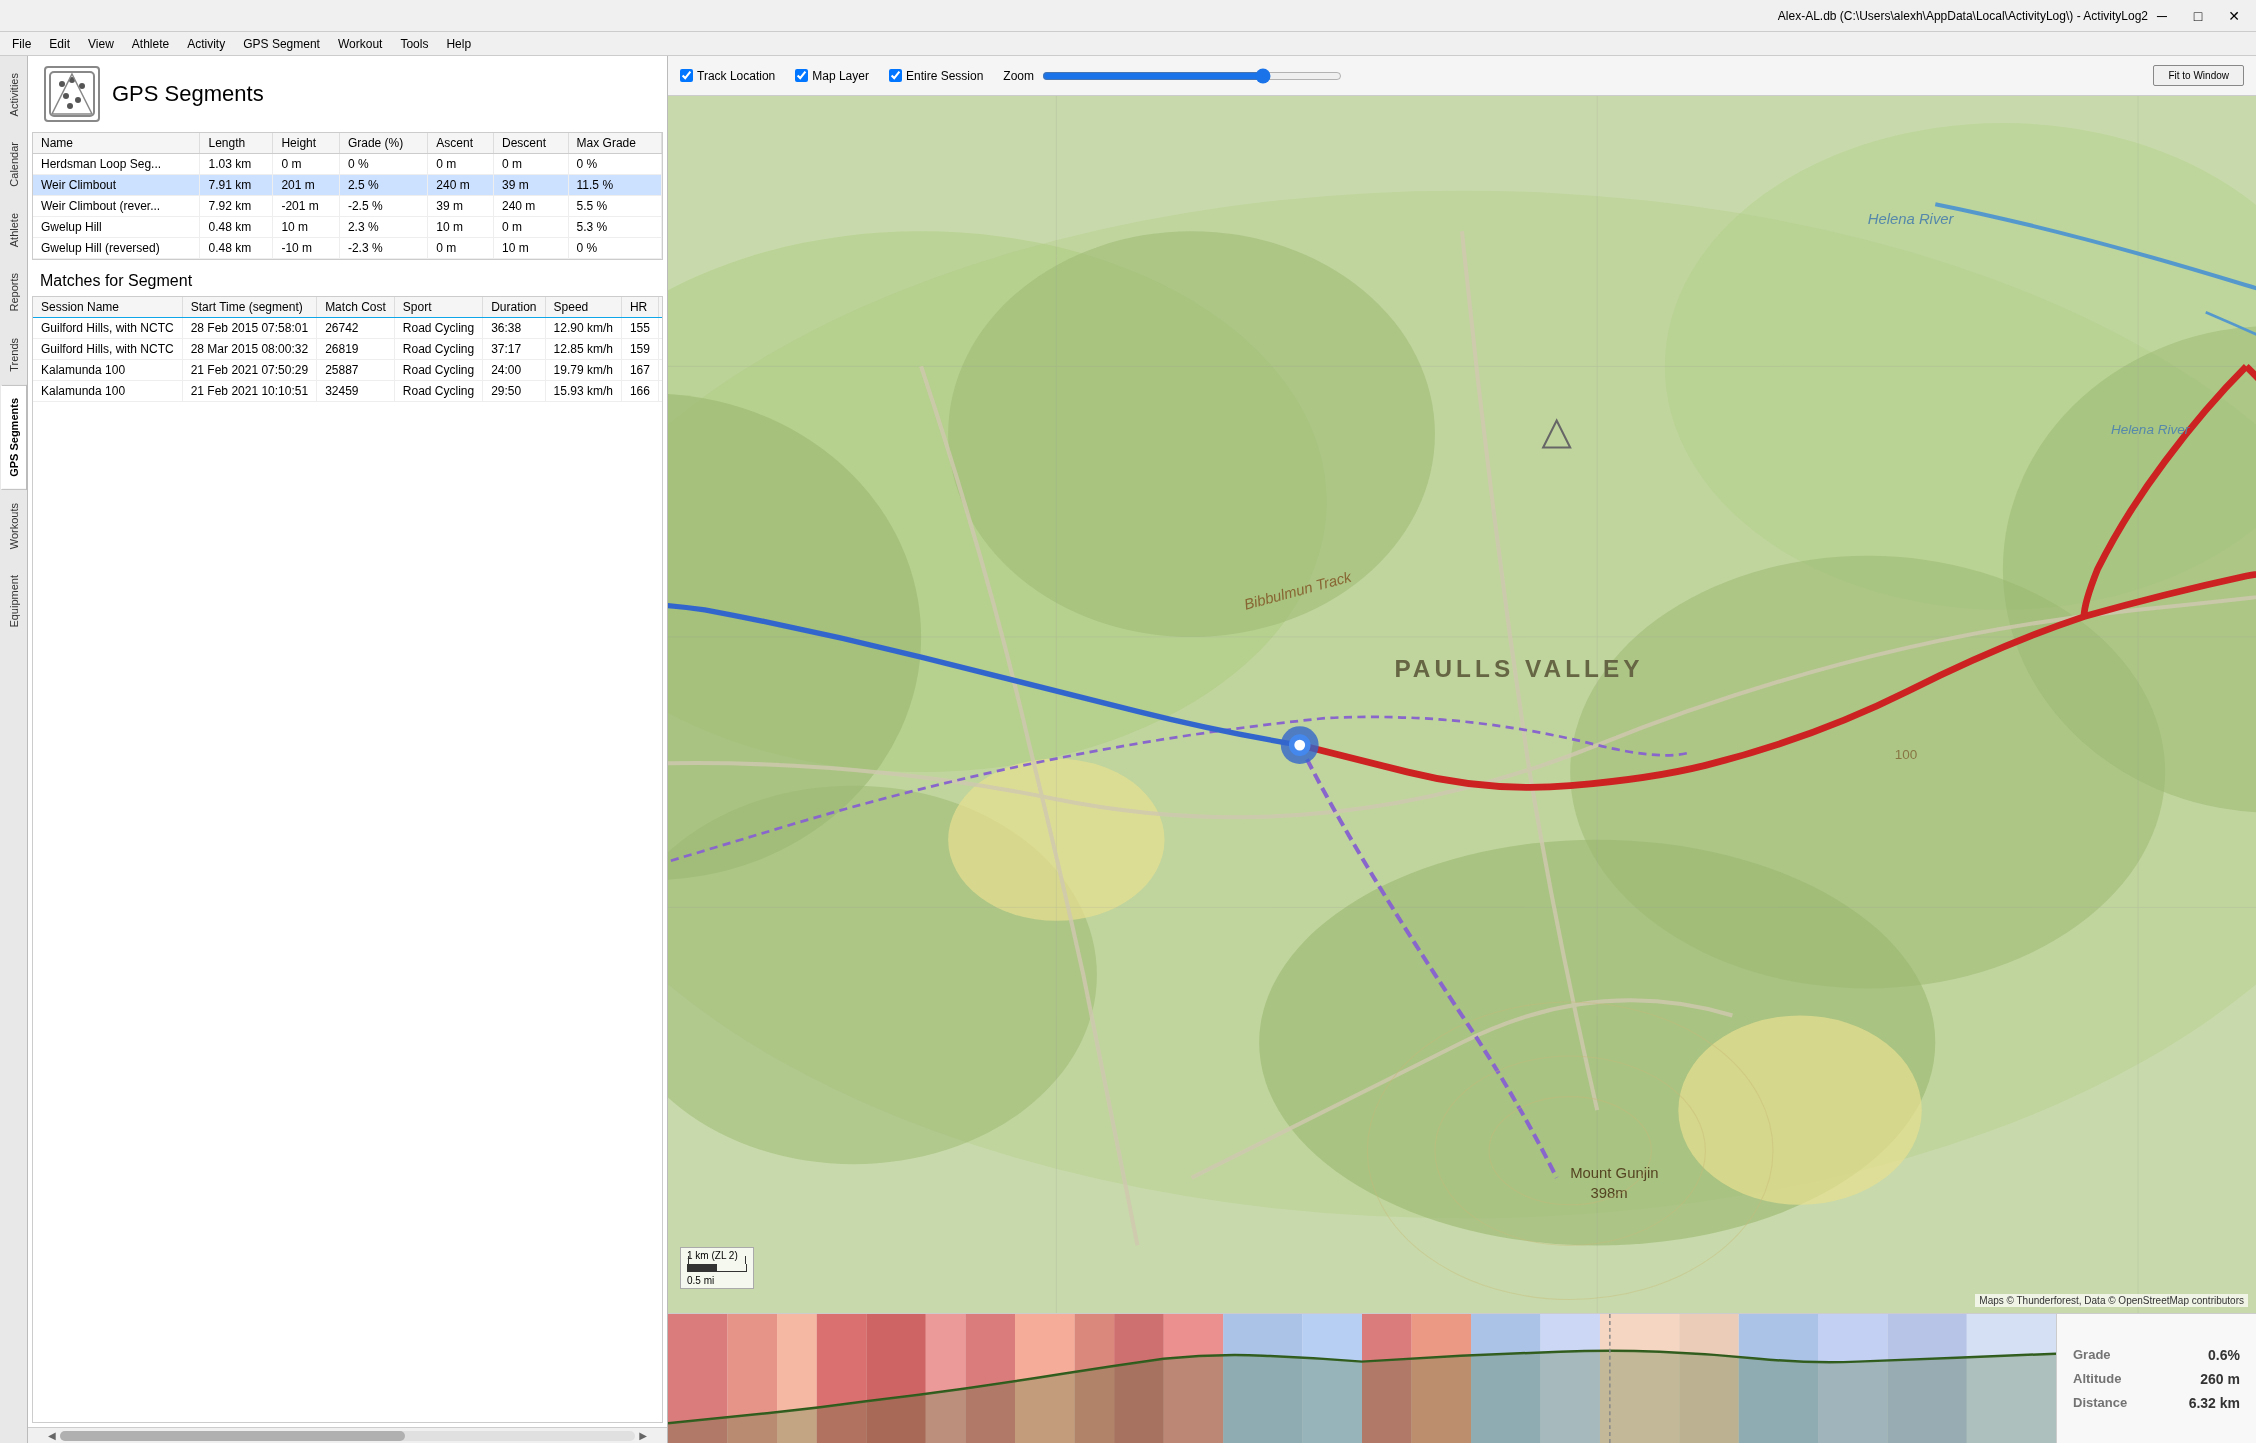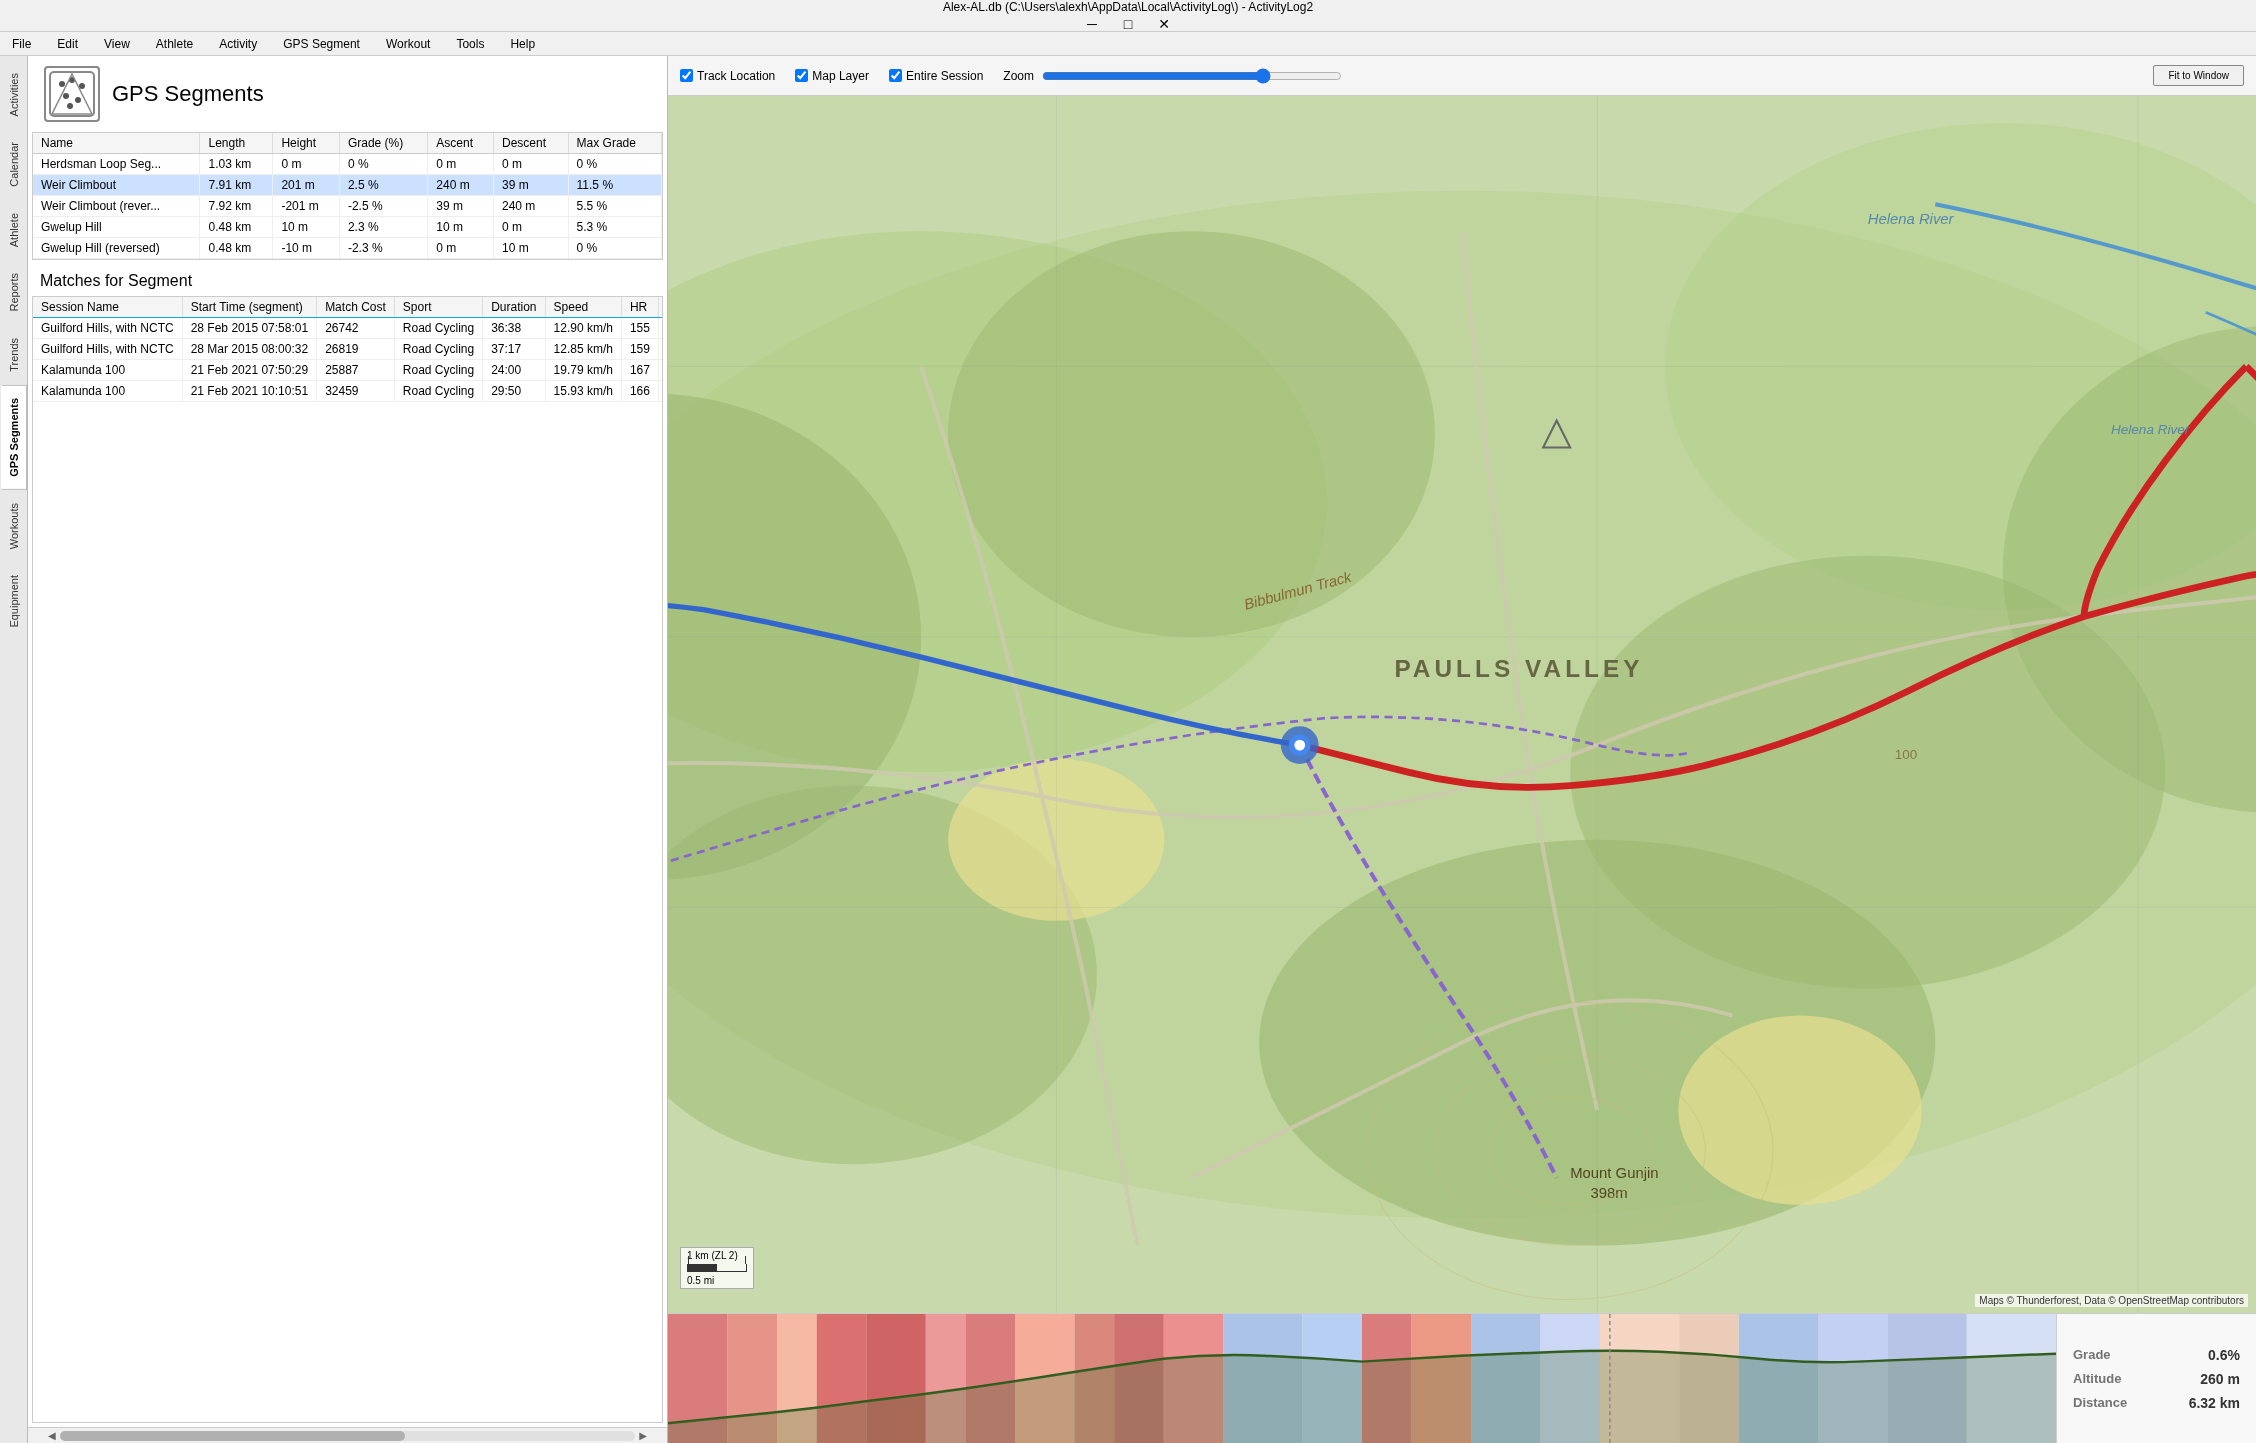--- a/index.html
+++ b/index.html
@@ -4,39 +4,38 @@
   <style>
     * { box-sizing: border-box; margin: 0; padding: 0; }
     body { font-family: 'Segoe UI', Arial, sans-serif; font-size: 12px; background: #f0f0f0; overflow: hidden; width: 2256px; height: 1443px; }
 
     
     .titlebar {
       background: #f0f0f0;
       height: 32px;
       display: flex;
       align-items: center;
-      justify-content: space-between;
+      justify-content: flex-end;
       padding: 0 8px;
       border-bottom: 1px solid #ccc;
       font-size: 12px;
-      flex-direction: column;
     }
     .titlebar-title { font-size: 12px; color: #000; }
     .titlebar-controls { display: flex; gap: 8px; }
     .titlebar-btn { width: 28px; height: 20px; display: flex; align-items: center; justify-content: center; cursor: pointer; font-size: 14px; }
 
     
     .menubar {
       background: #f0f0f0;
       height: 24px;
       display: flex;
       align-items: center;
       border-bottom: 1px solid #ccc;
       padding: 0 4px;
-      gap: 10px;
+      gap: 2px;
     }
     .menu-item {
       padding: 2px 8px;
       cursor: pointer;
       font-size: 12px;
     }
 
     
     .main-layout {
       display: flex;

